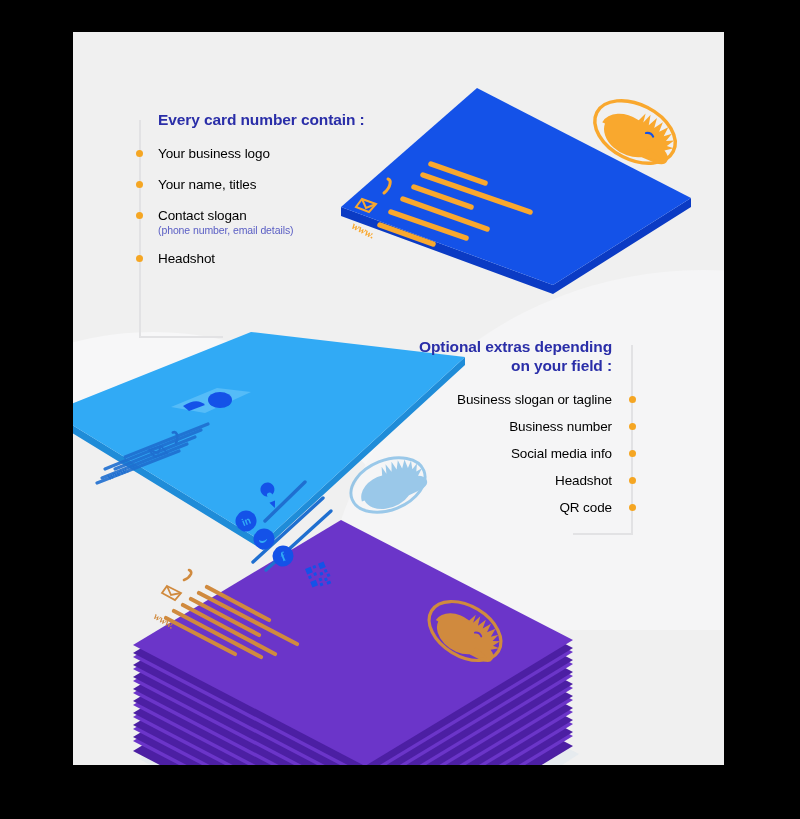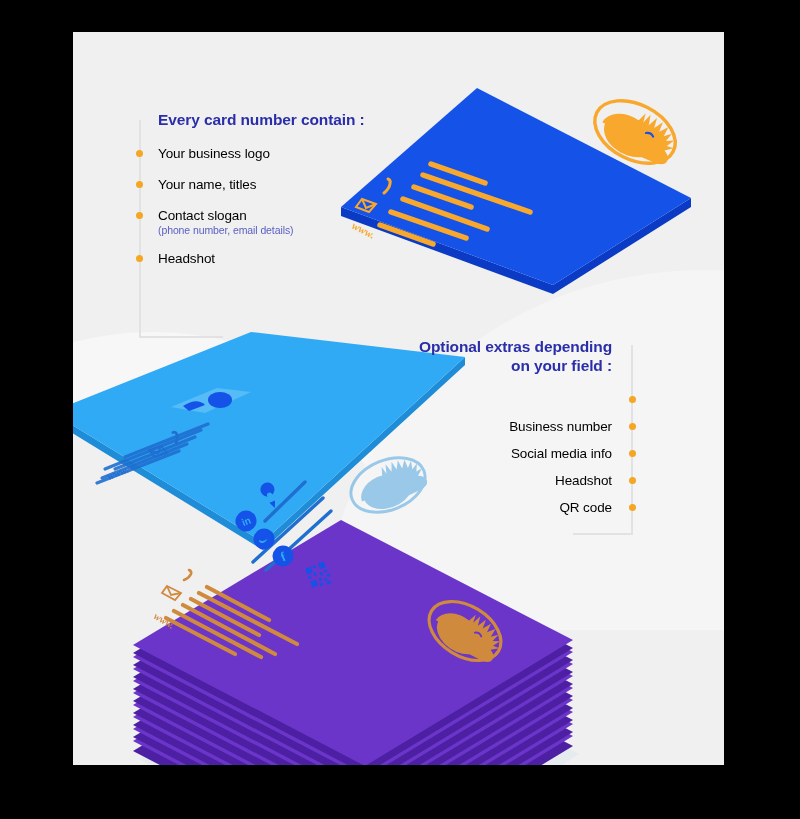--- a/index.html
+++ b/index.html
@@ -274,20 +274,21 @@
     <div class="list-wrap" id="rightList">
       <div class="rail" id="right-rail-v"></div>
       <div class="rail" id="right-rail-h"></div>
 
       <div class="list-title">Optional extras depending</div>
       <div class="list-title" style="margin-right:30px;">on your field :</div>
 
       <div class="items">
         <div class="li">
           <span class="dot"></span>
+          <div class="li-label">Business slogan or tagline</div>
         </div>
         <div class="li">
           <span class="dot"></span>
           <div class="li-label">Business number</div>
         </div>
         <div class="li">
           <span class="dot"></span>
           <div class="li-label">Social media info</div>
         </div>
         <div class="li">

